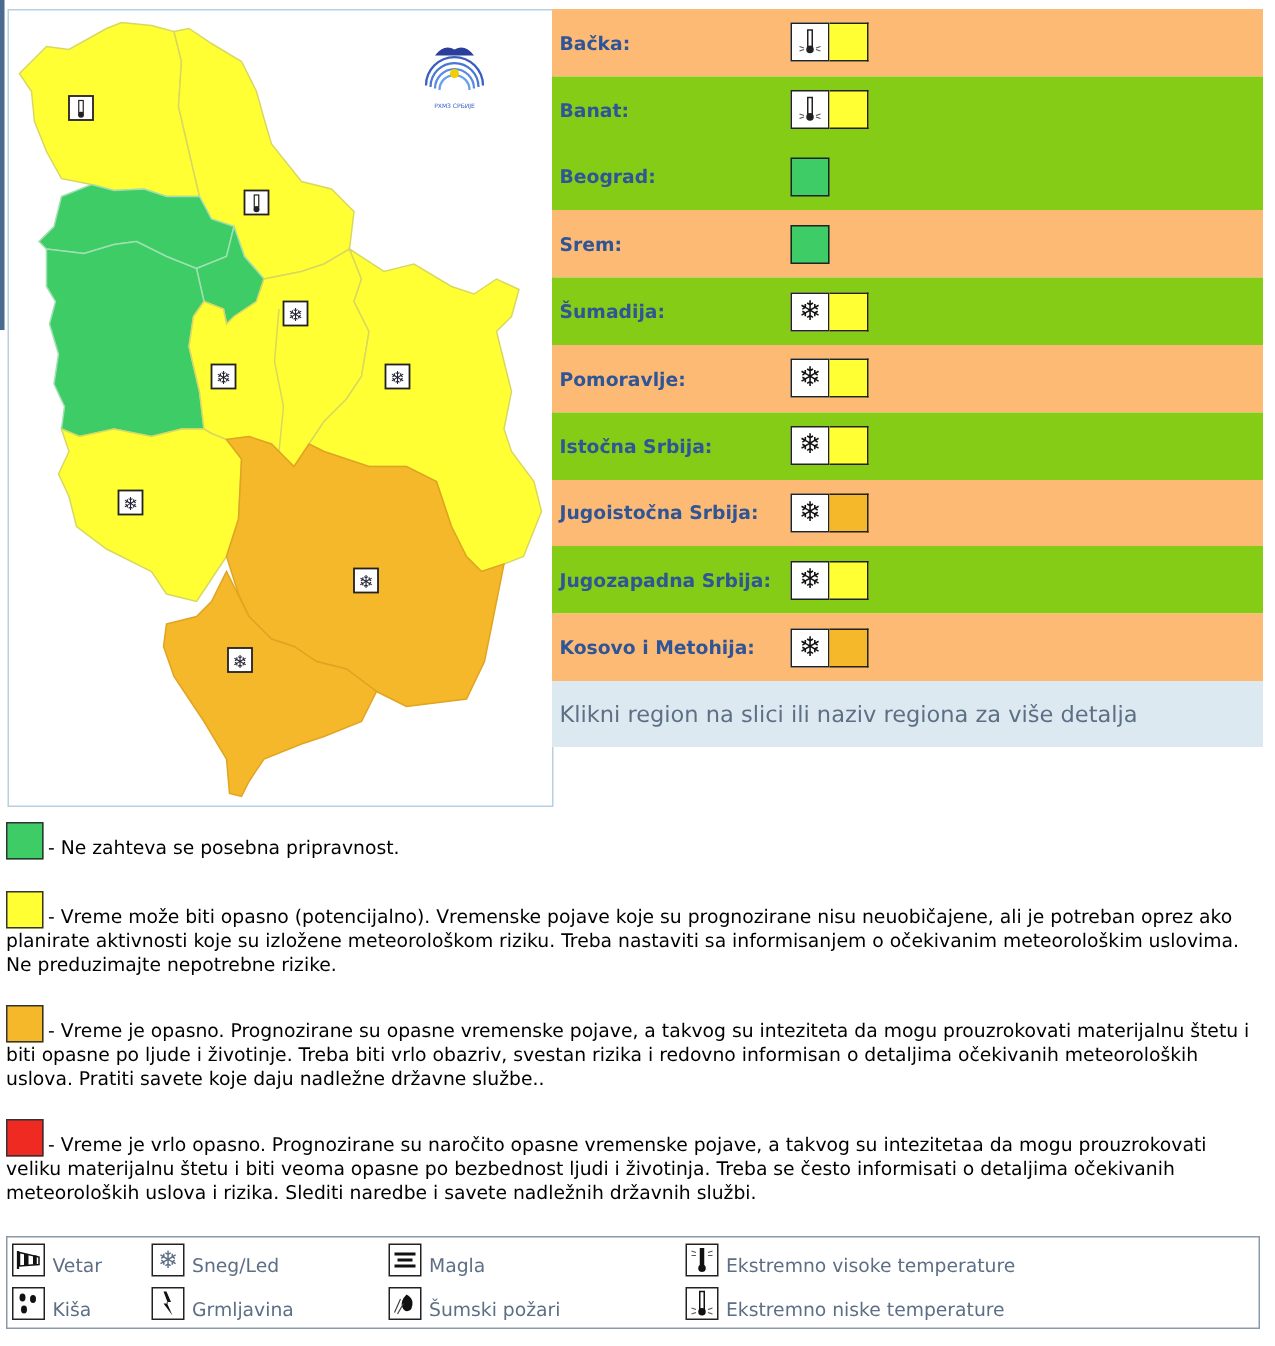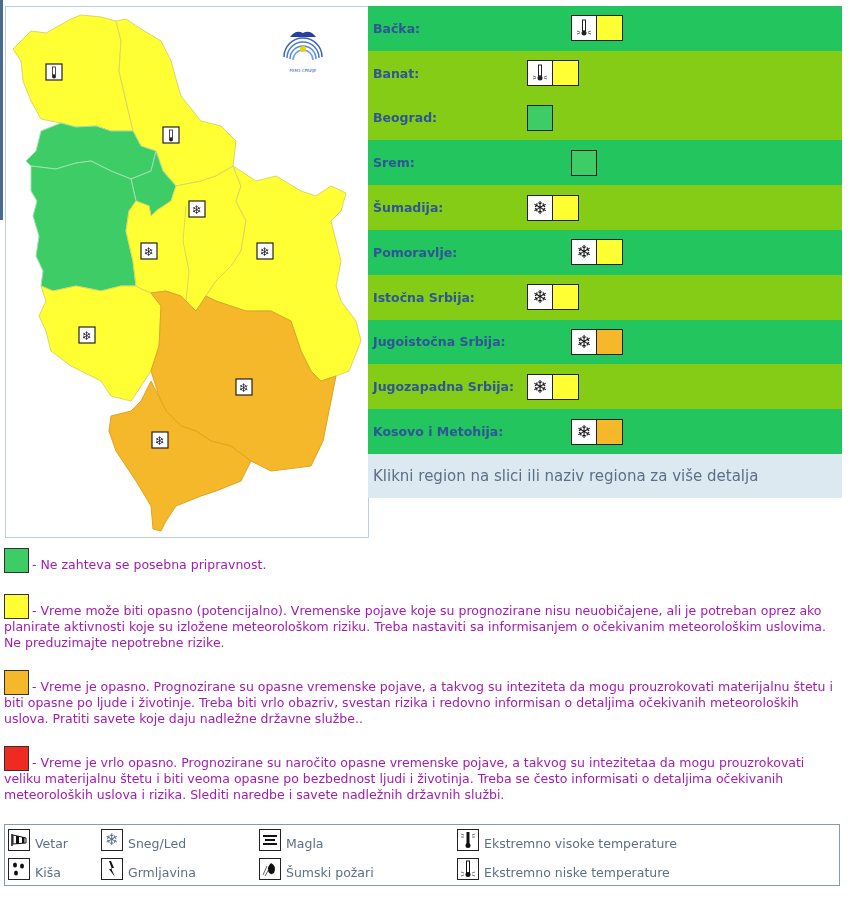--- a/index.html
+++ b/index.html
@@ -20,37 +20,37 @@
     }
     .map-box svg { position: absolute; left: 0; top: 0; }
     .logo { position: absolute; left: 270px; top: 20px; width: 54px; height: 50px; }
     .table {
       position: absolute; left: 368px; top: 6px; width: 474px;
     }
     .row {
       height: 44.8px; display: flex; align-items: center; padding-left: 5px;
       cursor: pointer;
     }
-    .row.dark { background: #22c55e; gap: 44px; }
+    .row.dark { background: #fdba74; }
     .row.light { background: #84cc16; }
     .row .name {
       width: 150px; color: #2f5596; font-weight: bold; font-size: 12.5px;
     }
     .icons { display: flex; margin-left: 4px; }
     .ico-box {
       width: 26px; height: 26px; border: 1.5px solid #222; background: #fff;
       display: flex; align-items: center; justify-content: center;
     }
     .col-box { width: 26px; height: 26px; border: 1.5px solid #222; }
     .ico-box + .col-box { border-left: none; }
     .hint {
       height: 44px; background: #dde9f1; display: flex; align-items: center;
       padding-left: 5px; color: #5d6f85; font-size: 15px;
     }
-    .legend { position: absolute; left: 4px; width: 840px; font-size: 12.5px; color: #a21caf; line-height: 16px; }
+    .legend { position: absolute; left: 4px; width: 840px; font-size: 12.5px; color: #000000; line-height: 16px; }
     .legend .sw { display: inline-block; width: 25px; height: 25px; border: 1px solid #333; vertical-align: bottom; margin-right: 3px; }
     .icon-legend {
       position: absolute; left: 4px; top: 824px; width: 836px; height: 62px;
       border: 1.5px solid #8a9aaa;
     }
     .il-item { position: absolute; display: flex; align-items: flex-end; font-size: 12.5px; color: #5d6f85; }
     .il-item .ibox {
       width: 22px; height: 22px; border: 1.3px solid #222; display: flex;
       align-items: center; justify-content: center; margin-right: 5px; background:#fff;
     }

